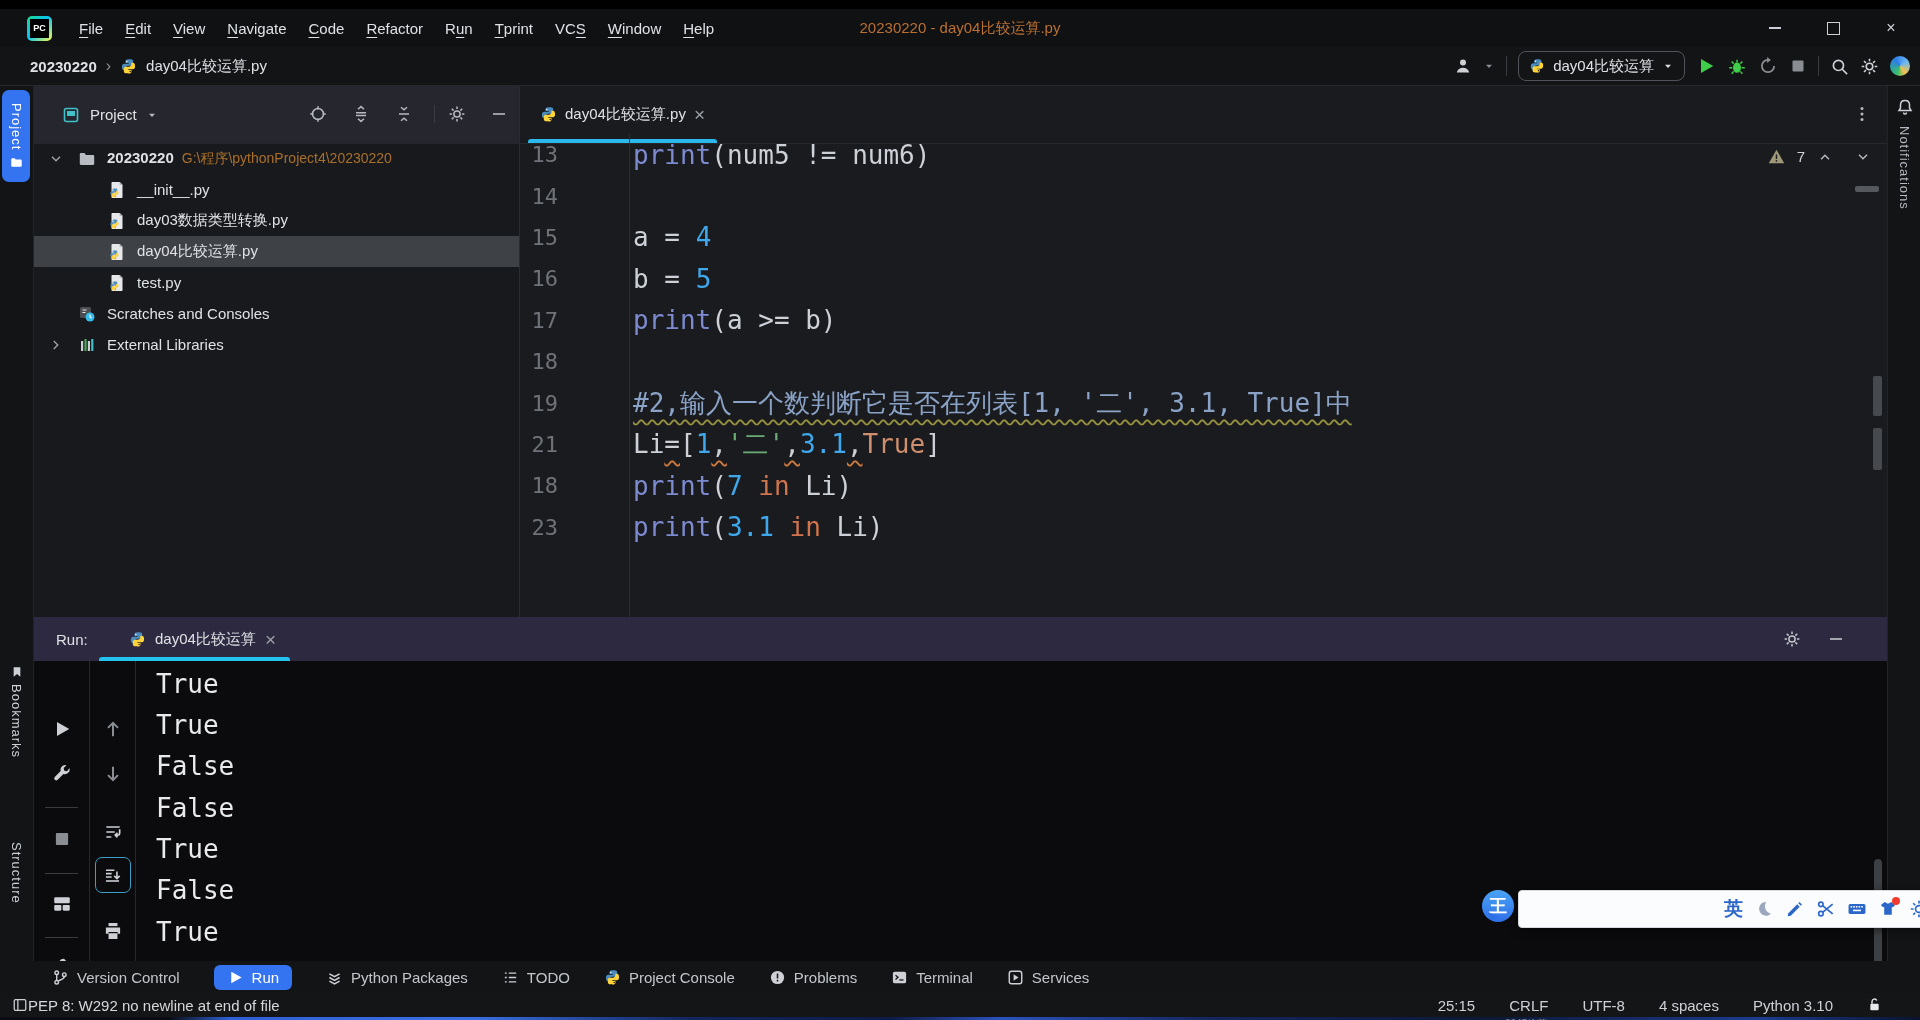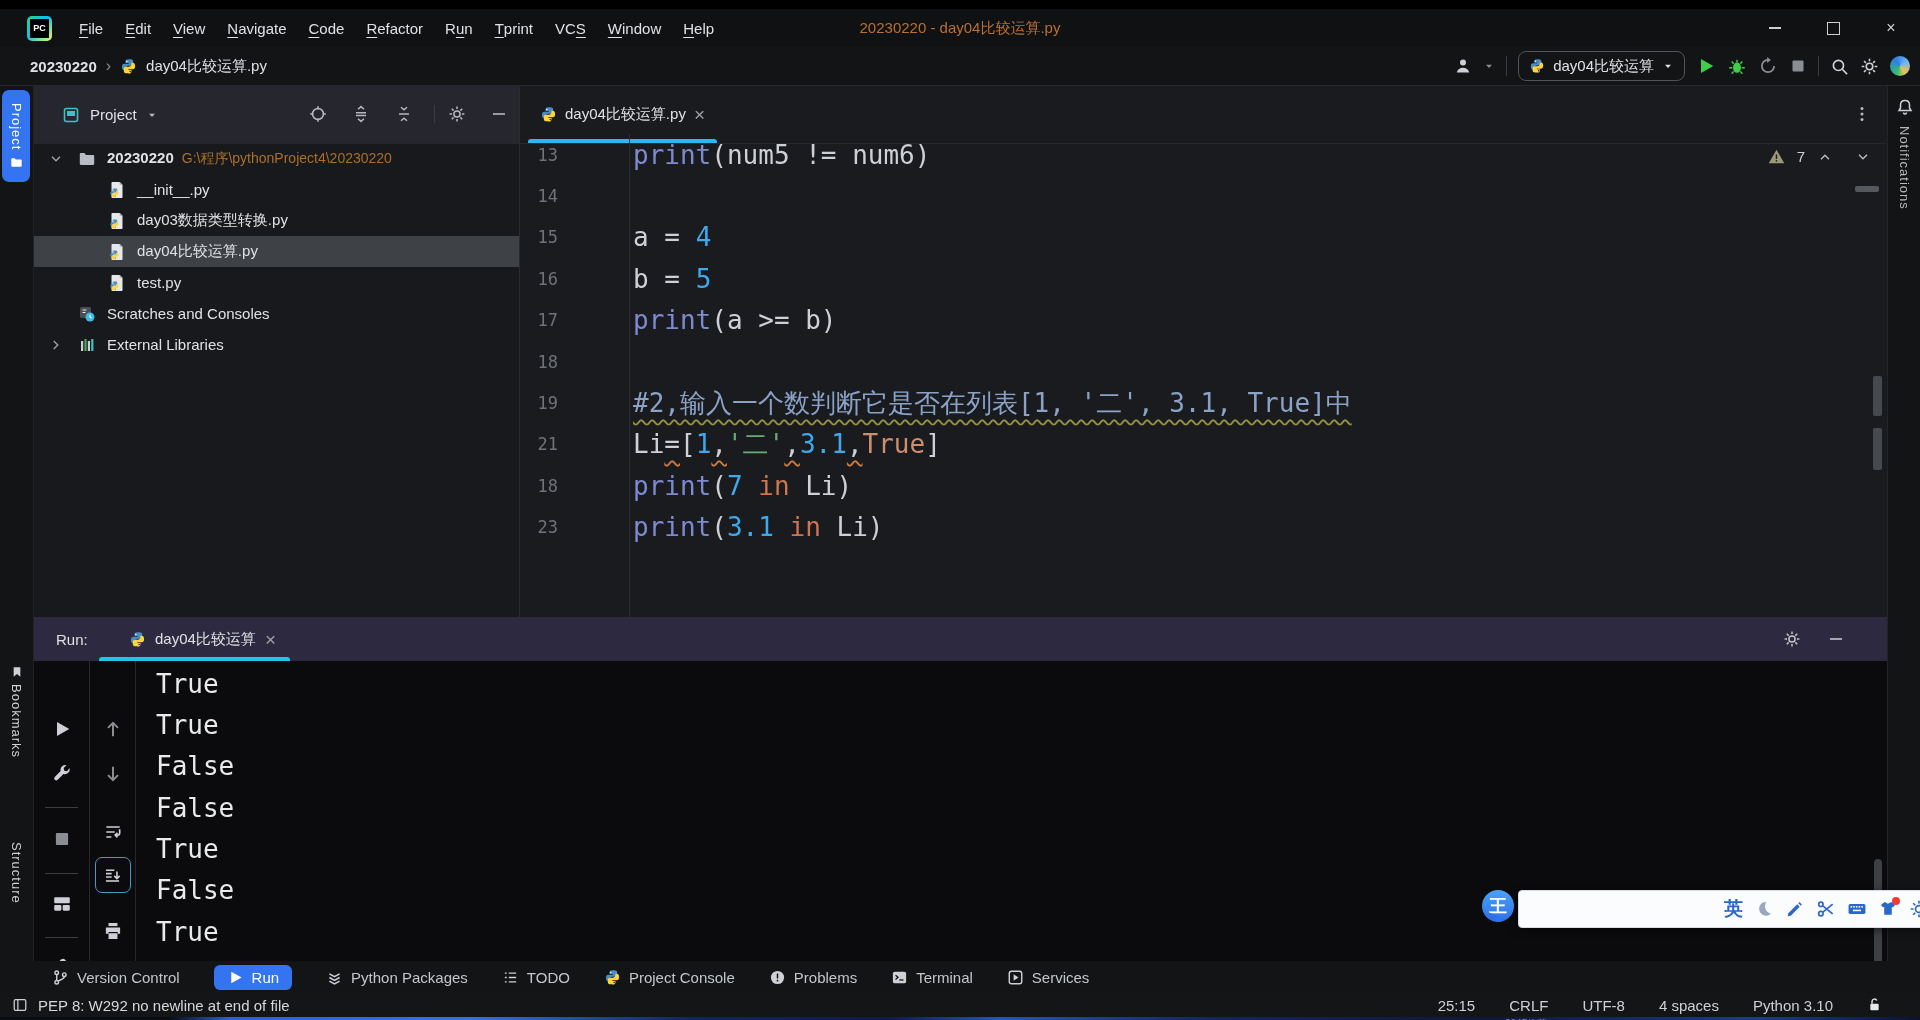--- a/index.html
+++ b/index.html
@@ -71,21 +71,21 @@
   #editor-tab{position:absolute;left:8px;top:0;height:57px;display:flex;align-items:center;gap:8px;padding:0 12px;}
   #editor-tab .underline{position:absolute;left:0;right:0;bottom:0;height:4px;border-radius:3px 3px 0 0;background:#2BB8EC;}
   .close-x{color:#9DA0A6;font-size:19px;line-height:1;}
   #tab-kebab{position:absolute;right:16px;top:19px;width:18px;height:18px;color:#B6B9BF;}
   #inspections{position:absolute;top:62px;right:16px;display:flex;align-items:center;gap:12px;z-index:5;}
   #inspections .cnt{color:#D0D2D6;}
   #inspections .chv{width:16px;height:16px;color:#B6B9BF;}
   #code-area{position:absolute;left:0;top:48px;right:0;bottom:0;overflow:hidden;}
   #gutter-sep{position:absolute;left:109px;top:48px;bottom:0;width:1px;background:#2B2D31;}
   .code-line{height:41.4px;display:flex;align-items:center;font-family:"DejaVu Sans Mono",monospace;font-size:26px;white-space:pre;}
-  .gutter-num{width:38px;text-align:right;color:#6F7379;font-size:17px;flex:none;}
+  .gutter-num{width:38px;text-align:right;color:#6F7379;font-size:22px;flex:none;}
   .code-text{margin-left:75px;}
   .code-p{color:#CDD0D6}.code-f{color:#7E8AD0}.code-n{color:#3FA8EC}.code-s{color:#6AAB73}
   .code-k{color:#D0744D}.code-b{color:#CF8E6D}.code-c{color:#8AA2C6}
   .w-warn{text-decoration-line:underline;text-decoration-style:wavy;text-decoration-color:#CE7A3F;
           text-decoration-thickness:1.5px;text-underline-offset:7px;text-decoration-skip-ink:none;}
   .code-c.w-warn{text-decoration-color:#96913F;}
   .scroll-mark{position:absolute;background:#55585C;border-radius:2px;}
 
   
   #run-panel{position:absolute;left:34px;top:608px;width:1853px;height:344px;background:#0B0B0D;}
@@ -116,21 +116,21 @@
 
   
   #bottom-bar{position:absolute;left:0;top:952px;width:1920px;height:32px;background:#131416;display:flex;align-items:center;gap:34px;padding-left:52px;}
   .bb-item{display:flex;align-items:center;gap:8px;color:#C3C6CB;font-size:15px;}
   .bb-item .bico{width:17px;height:17px;color:#CED0D6;}
   .bb-item.active{background:#3574F0;color:#fff;border-radius:6px;padding:4px 13px;}
   .bb-item.active .bico{color:#fff;}
 
   
   #status-bar{position:absolute;left:0;top:984px;width:1920px;height:24px;background:#141517;display:flex;align-items:center;}
-  #status-msg{display:flex;align-items:center;gap:10px;margin-left:12px;color:#D5D7DB;}
+  #status-msg{display:flex;align-items:center;margin-left:12px;color:#D5D7DB;}
   #status-right{position:absolute;right:38px;display:flex;gap:34px;color:#CED0D6;}
 
   
   #desktop-strip{position:absolute;left:0;top:1008px;width:1920px;height:12px;
      background:linear-gradient(90deg,#0A0D14 0px,#0A0D14 170px,#2F5FD6 230px,#3A6FE4 470px,#12265E 690px,#0E1B45 890px,#2B52BE 1000px,#14265C 1210px,#0D1736 1490px,#1C3C8F 1760px,#0A122E 1920px);}
   #desktop-strip .promo{position:absolute;left:1505px;top:0px;font-size:10px;color:#AEB3BC;opacity:.75;}
 </style>
 </head>
 <body>
 

